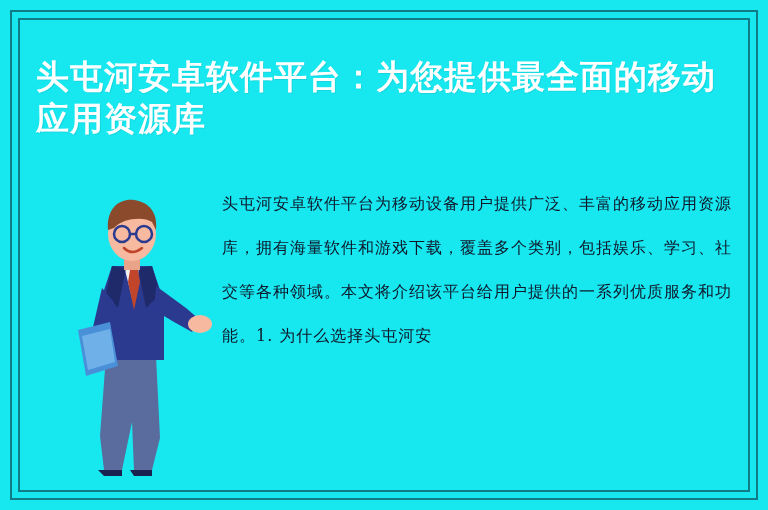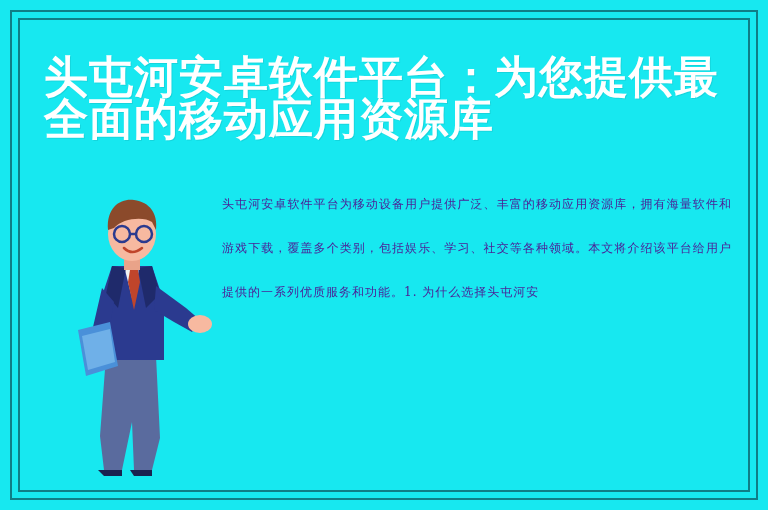--- a/index.html
+++ b/index.html
@@ -33,40 +33,40 @@
     position: absolute;
     left: 18px;
     top: 18px;
     right: 18px;
     bottom: 18px;
     border: 2px solid #0f7d86;
     box-sizing: border-box;
   }
   #title {
     position: absolute;
-    left: 44px;
+    left: 36px;
     top: 56px;
     width: 690px;
     font-family: "DejaVu Serif", serif;
     font-weight: bold;
-    font-size: 44px;
+    font-size: 33px;
     line-height: 42px;
     color: #ffffff;
     letter-spacing: 1px;
     text-shadow: 1px 1px 0 rgba(0,0,0,0.08);
   }
   #body-text {
     position: absolute;
     left: 222px;
     top: 182px;
     width: 510px;
     font-family: "DejaVu Serif", serif;
-    font-size: 12px;
+    font-size: 16px;
     line-height: 44px;
-    color: #4c1d95;
+    color: #0f172a;
     letter-spacing: 1px;
     text-align: justify;
   }
   #illustration {
     position: absolute;
     left: 60px;
     top: 170px;
     width: 160px;
     height: 320px;
   }

